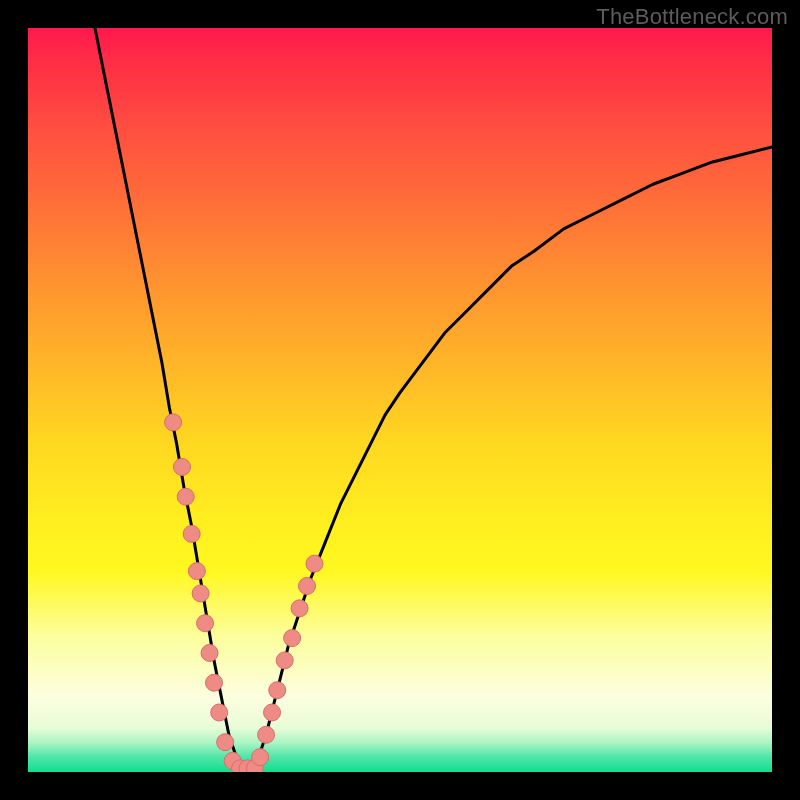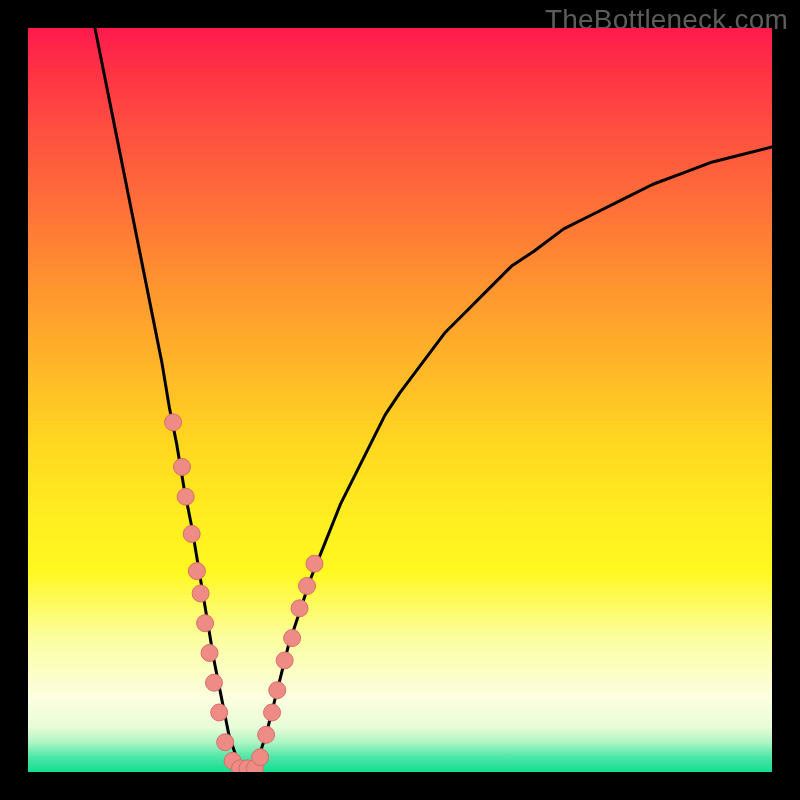--- a/index.html
+++ b/index.html
@@ -39,21 +39,21 @@
       #e8fcd8 94%,
       #aef5c4 96%,
       #4ee6a8 98%,
       #12de8e 100%);
   }
   .watermark {
     position: absolute;
     top: 4px;
     right: 12px;
     font-family: Arial, Helvetica, sans-serif;
-    font-size: 28px;
+    font-size: 22px;
     font-weight: 500;
     color: #5c5c5c;
     letter-spacing: 0.2px;
   }
   svg.overlay {
     position: absolute;
     left: 0;
     top: 0;
     width: 744px;
     height: 744px;

